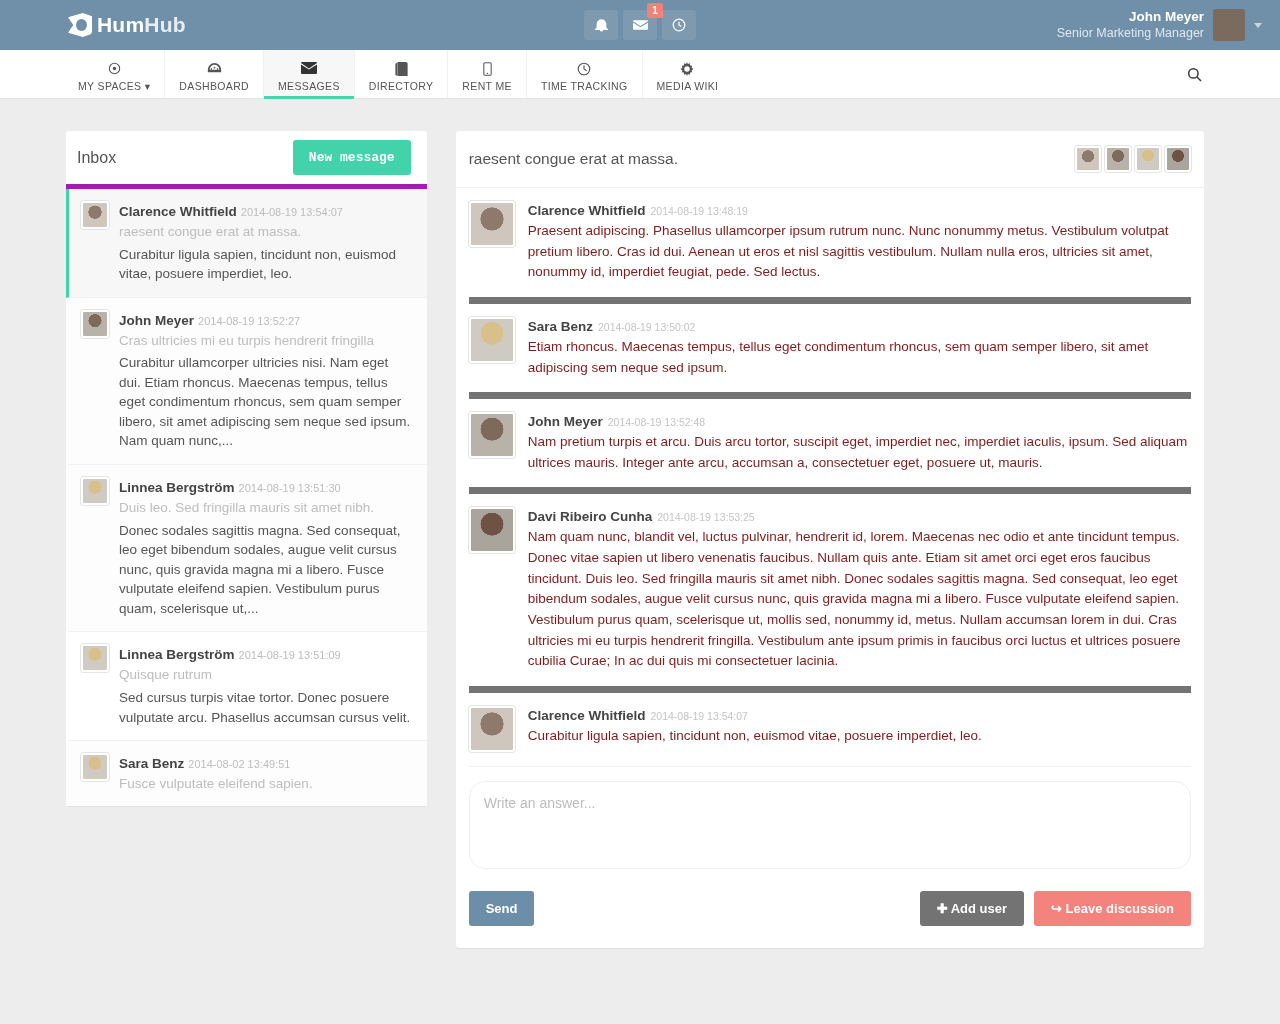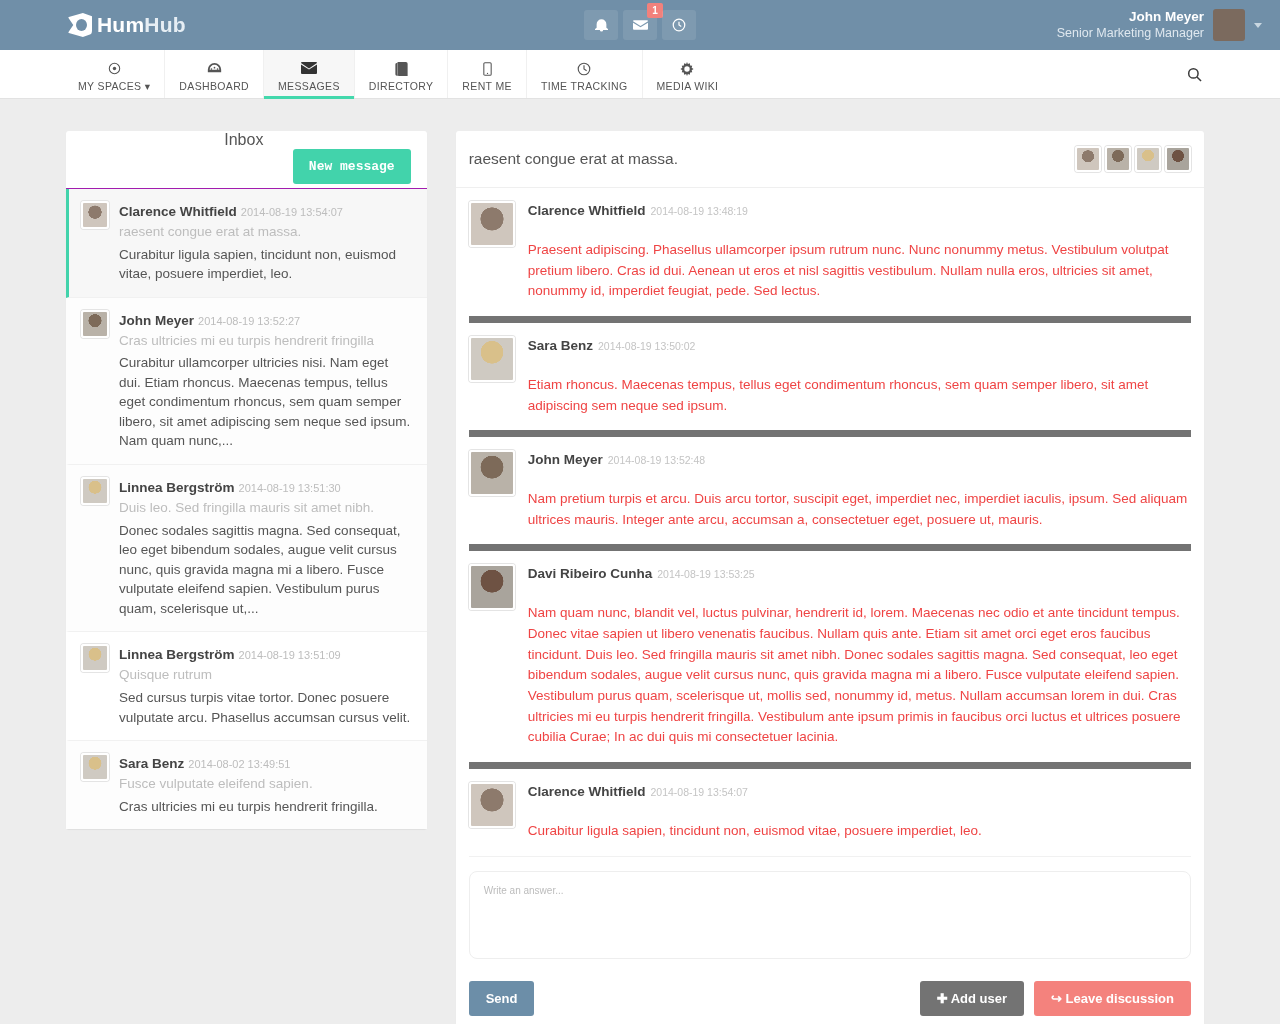--- a/index.html
+++ b/index.html
@@ -111,21 +111,21 @@
   .panel {
     background: #ffffff;
     border-radius: 3px;
     box-shadow: 0 1px 1px rgba(0,0,0,.06);
   }
 
   
   .inbox { width: 361px; }
   .inbox-head {
     height: 58px; display: flex; align-items: center;
-    padding: 0 16px 0 11px; border-bottom: 1px solid #a21caf; flex-direction: column;
+    padding: 0 16px 0 11px; border-bottom: 5px solid #a21caf;
   }
   .inbox-title { font-size: 16px; color: #555; }
   .btn-new {
     margin-left: auto; background: #42d3ab; color: #fff;
     border: none; border-radius: 3px;
     padding: 10px 16px; font-size: 13px; font-weight: bold;
     cursor: pointer; font-family: Liberation Mono, monospace;
   }
   .inbox-item {
     display: flex; gap: 10px; padding: 12px 14px 13px 12px;
@@ -160,27 +160,27 @@
   }
   .conv-title { font-size: 15.5px; color: #555; }
   .conv-avatars { margin-left: auto; display: flex; gap: 4px; }
   .conv-avatars .av { width: 26px; height: 26px; }
   .conv-body { padding: 0 13px; }
   .msg { display: flex; gap: 13px; padding: 13px 0 14px; border-bottom: 7px solid #737373; }
   .msg:last-child { border-bottom: 1px solid #f1f1f1; }
   .msg .av { width: 46px; height: 46px; }
   .m-name { font-size: 13.5px; font-weight: bold; color: #444; }
   .m-time { font-size: 10.5px; color: #c4c4c4; margin-left: 5px; }
-  .m-text { font-size: 13.5px; color: #ef4444; line-height: 1.53; margin-top: 21px; }
+  .m-text { font-size: 13.5px; color: #7f1d1d; line-height: 1.53; margin-top: 2px; }
 
   .answer-wrap { padding: 14px 13px 0; }
   .answer {
     width: 100%; height: 88px; resize: none;
-    border: 1px solid #eeeeee; border-radius: 8px;
-    padding: 13px 14px; font-size: 10px; color: #3b82f6;
+    border: 1px solid #eeeeee; border-radius: 16px;
+    padding: 13px 14px; font-size: 14px; color: #3b82f6;
     font-family: inherit; outline: none; background: #fff;
   }
   .answer::placeholder { color: #bcbcbc; }
   .conv-actions {
     display: flex; align-items: center;
     padding: 18px 13px 22px;
   }
   .btn {
     border: none; border-radius: 3px; color: #fff;
     font-size: 13px; font-weight: bold; cursor: pointer;
@@ -341,21 +341,20 @@
             <div class="ib-line1"><span class="ib-name">Linnea Bergström</span><span class="ib-time">2014-08-19 13:51:09</span></div>
             <div class="ib-subject">Quisque rutrum</div>
             <div class="ib-preview">Sed cursus turpis vitae tortor. Donec posuere vulputate arcu. Phasellus accumsan cursus velit.</div>
           </div>
         </div>
         <div class="inbox-item unread">
           <div class="av a3"></div>
           <div class="ib-body">
             <div class="ib-line1"><span class="ib-name">Sara Benz</span><span class="ib-time">2014-08-02 13:49:51</span></div>
             <div class="ib-subject">Fusce vulputate eleifend sapien.</div>
-            <div class="ib-preview">Cras ultricies mi eu turpis hendrerit fringilla.</div>
           </div>
         </div>
       </div>
   </div>
 
   <div class="panel conv">
     <div class="conv-head">
       <div class="conv-title">raesent congue erat at massa.</div>
       <div class="conv-avatars" id="conv-avatars">
           <div class="av a1"></div>

